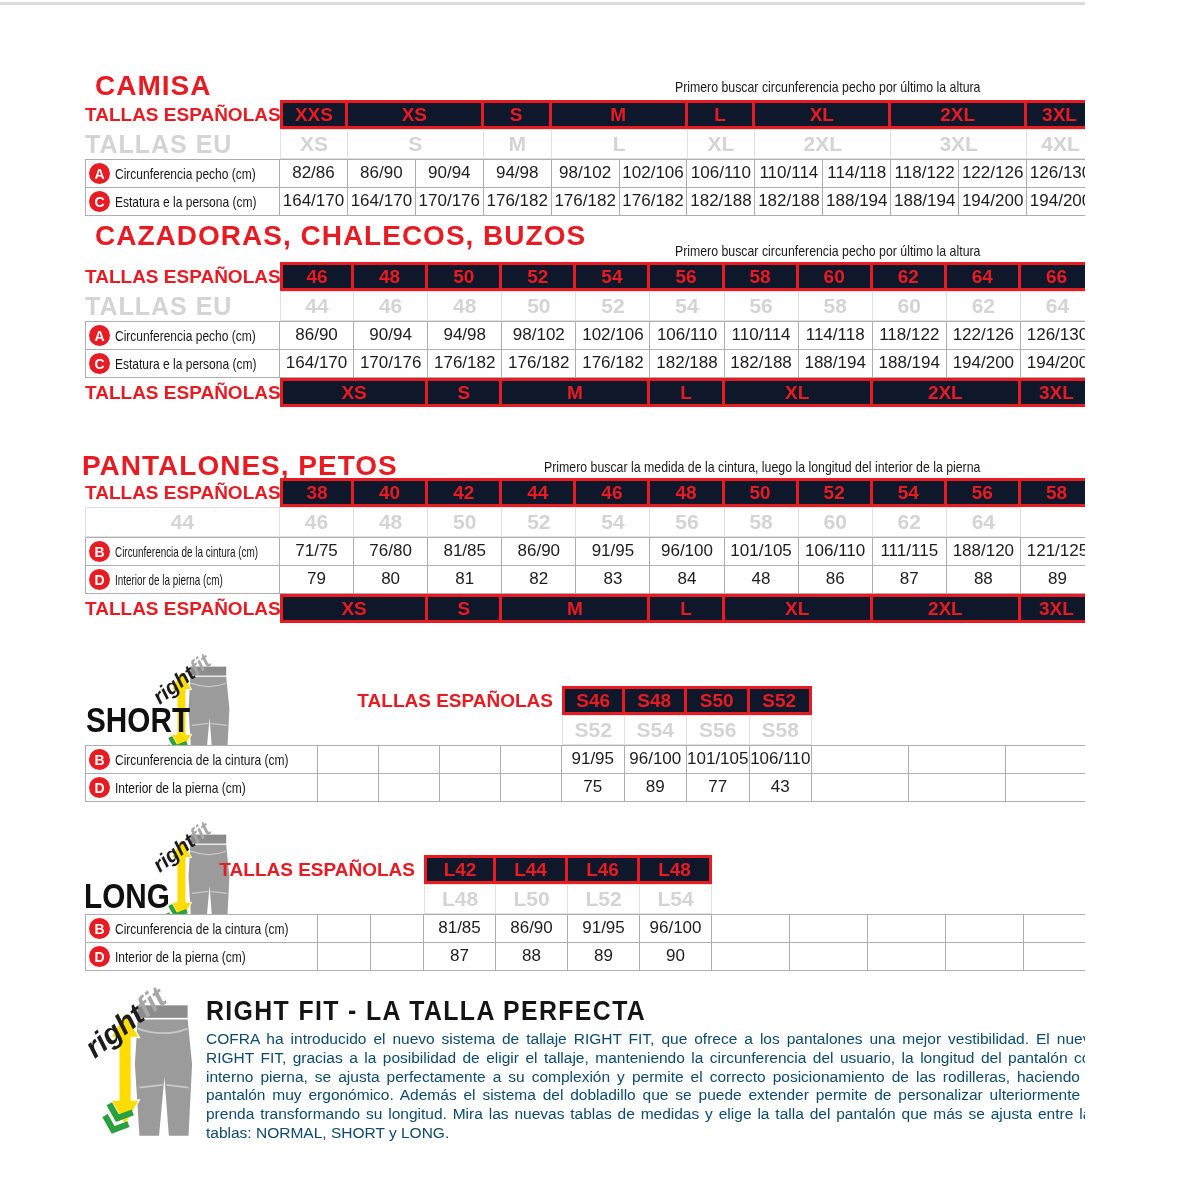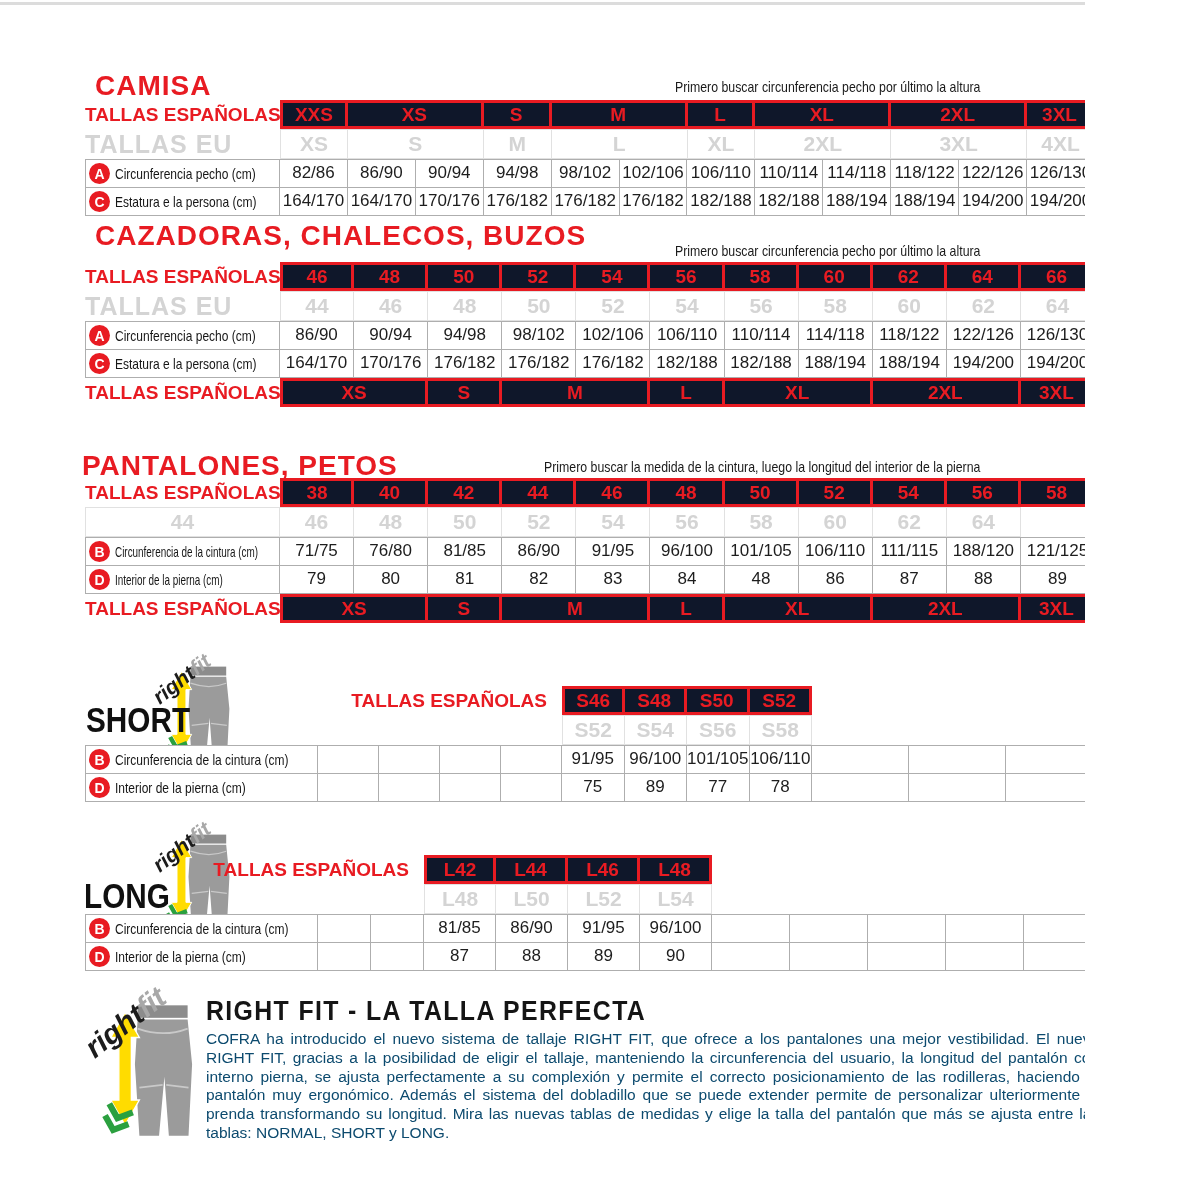--- a/index.html
+++ b/index.html
@@ -15,21 +15,21 @@
 
   .size-table { position:absolute; }
   .t-row { display:grid; }
   .cols12 { grid-template-columns:195px repeat(12, 1fr); width:1010px; }
   .cols11 { grid-template-columns:195px repeat(11, 1fr); width:1010px; }
   .short-grid { grid-template-columns:233px repeat(4,61px) repeat(4,62.5px) repeat(3,97px); }
   .long-grid  { grid-template-columns:233px 53px 53px repeat(4,72px) repeat(5,78px); }
 
   .hdr-row { height:29px; }
   .es-label { color:var(--red); font-weight:bold; font-size:19px; text-align:right;
-              padding-right:15px; line-height:29px; white-space:nowrap; }
+              padding-right:9px; line-height:29px; white-space:nowrap; }
   .red-box { border:3px solid var(--red); color:var(--red); font-weight:bold; font-size:19px;
              text-align:center; line-height:23px; box-sizing:border-box; background:#0f172a; }
   .red-box + .red-box { margin-left:-3px; }
 
   .eu-row { height:30px; }
   .eu-label { color:var(--gray-txt); font-weight:bold; font-size:25px; line-height:30px;
               letter-spacing:1px; white-space:nowrap; }
   .eu-cell { border:1px solid var(--bd-light); color:var(--gray-txt); font-weight:bold;
              font-size:21px; text-align:center; line-height:28px; box-sizing:border-box; }
   .eu-cell + .eu-cell { margin-left:-1px; }
@@ -345,21 +345,21 @@
         <span class="badge">D</span>
         <span class="m-label">Interior de la pierna (cm)</span>
       </div>
     <div class="val-cell"></div>
         <div class="val-cell"></div>
         <div class="val-cell"></div>
         <div class="val-cell"></div>
         <div class="val-cell">75</div>
         <div class="val-cell">89</div>
         <div class="val-cell">77</div>
-        <div class="val-cell">78</div>
+        <div class="val-cell">43</div>
         <div class="val-cell"></div>
         <div class="val-cell"></div>
         <div class="val-cell"></div>
       </div>
   </div>
 
   <svg class="rf-logo" style="left:152px; top:818px;" width="96" height="115" viewBox="0 0 150 180">
       <use href="#rf-logo-symbol"></use>
     </svg>
   <div class="big-heading" style="left:84px; top:876px;">LONG</div>

